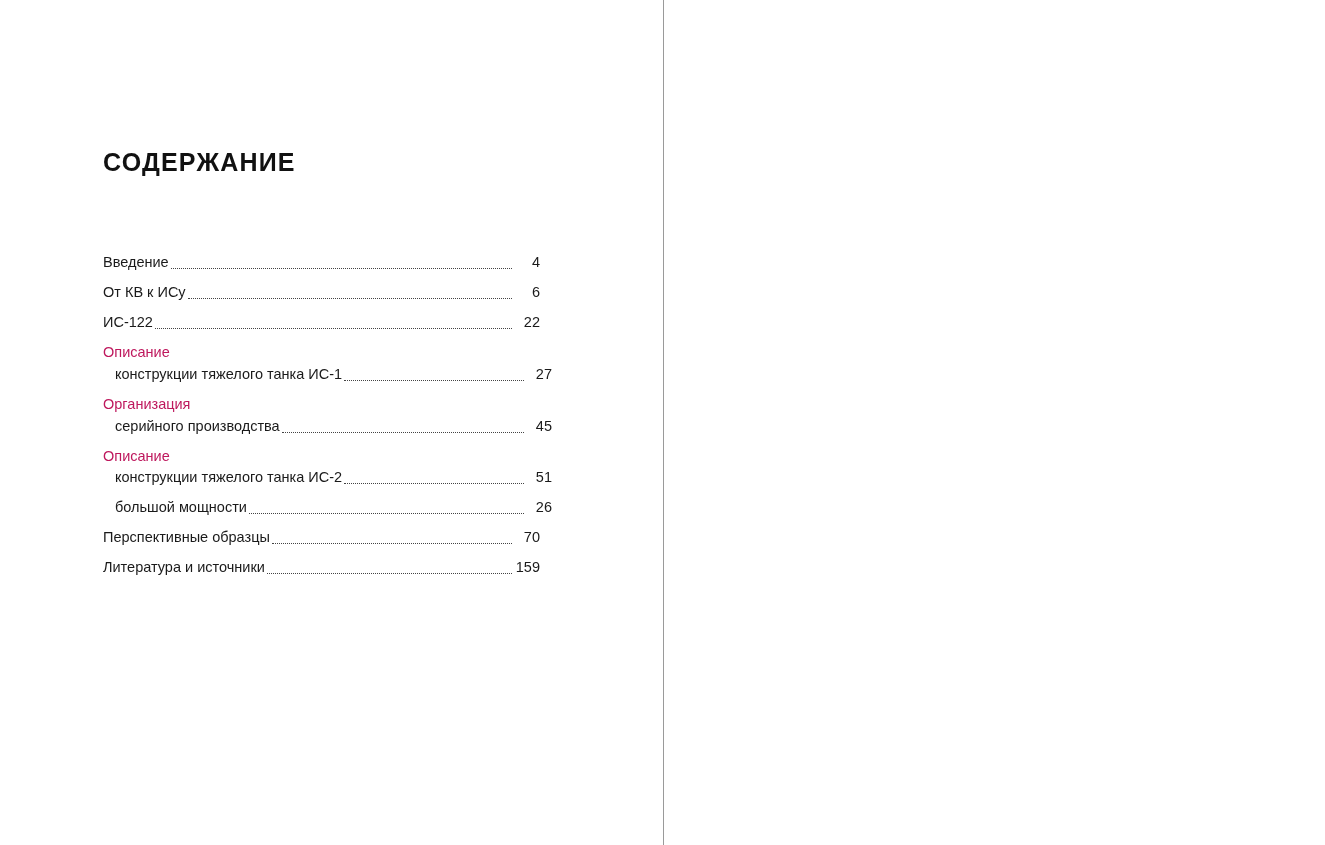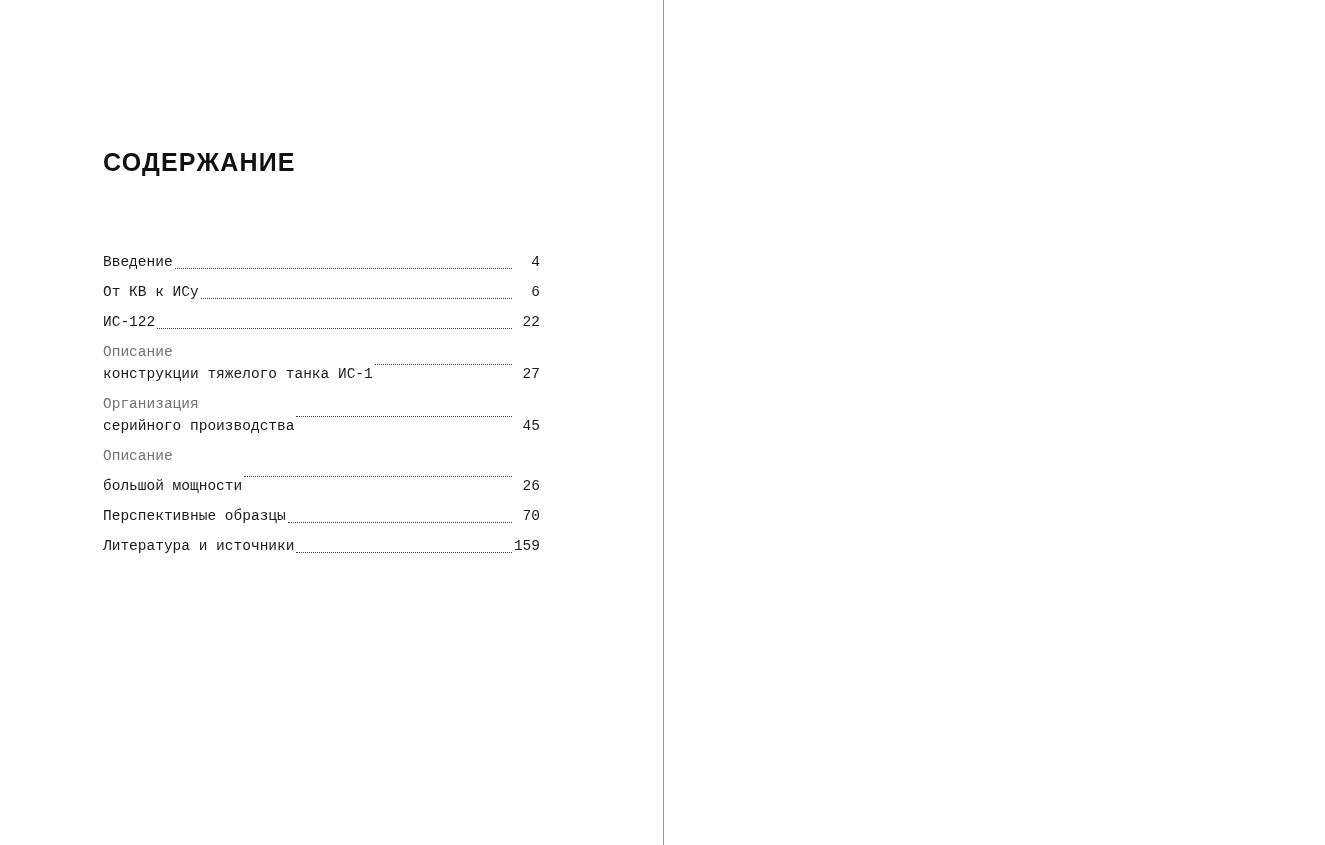--- a/index.html
+++ b/index.html
@@ -46,44 +46,45 @@
     font-weight: bold;
     letter-spacing: 1.2px;
     color: #111111;
     font-family: "Liberation Sans", sans-serif;
   }
   .toc-list {
     position: absolute;
     left: 103px;
     top: 252px;
     width: 437px;
-    font-family: Liberation Mono, monospace;
   }
   .toc-entry {
     display: flex;
     align-items: flex-end;
     width: 437px;
     font-size: 14.5px;
     color: #1a1a1a;
     margin-bottom: 9px;
     line-height: 1.45;
   }
   .toc-entry.two-line {
     display: block;
     margin-bottom: 9px;
   }
   .toc-entry .label1 {
     display: block;
     font-size: 14.5px;
-    color: #737373;
+    color: #be185d;
     line-height: 1.5;
   }
   .toc-row {
     display: flex;
+    align-items: flex-end;
     width: 437px;
+    margin-left: 12px;
   }
   .toc-label {
     white-space: nowrap;
     font-size: 14.5px;
     color: #1a1a1a;
   }
   .toc-dots {
     flex: 1 1 auto;
     margin: 0 2px 4px 2px;
     border-bottom: 1.6px dotted #444444;
@@ -139,20 +140,25 @@
         <span class="label1">Организация</span>
         <span class="toc-row">
           <span class="toc-label">серийного производства</span>
           <span class="toc-dots"></span>
           <span class="toc-page">45</span>
         </span>
       </div>
 
       <div class="toc-entry two-line">
         <span class="label1">Описание</span>
+        <span class="toc-row">
+          <span class="toc-label">конструкции тяжелого танка ИС-2</span>
+          <span class="toc-dots"></span>
+          <span class="toc-page">51</span>
+        </span>
       </div>
 
       <div class="toc-entry two-line">
         <span class="toc-row">
           <span class="toc-label">большой мощности</span>
           <span class="toc-dots"></span>
           <span class="toc-page">26</span>
         </span>
       </div>
 

